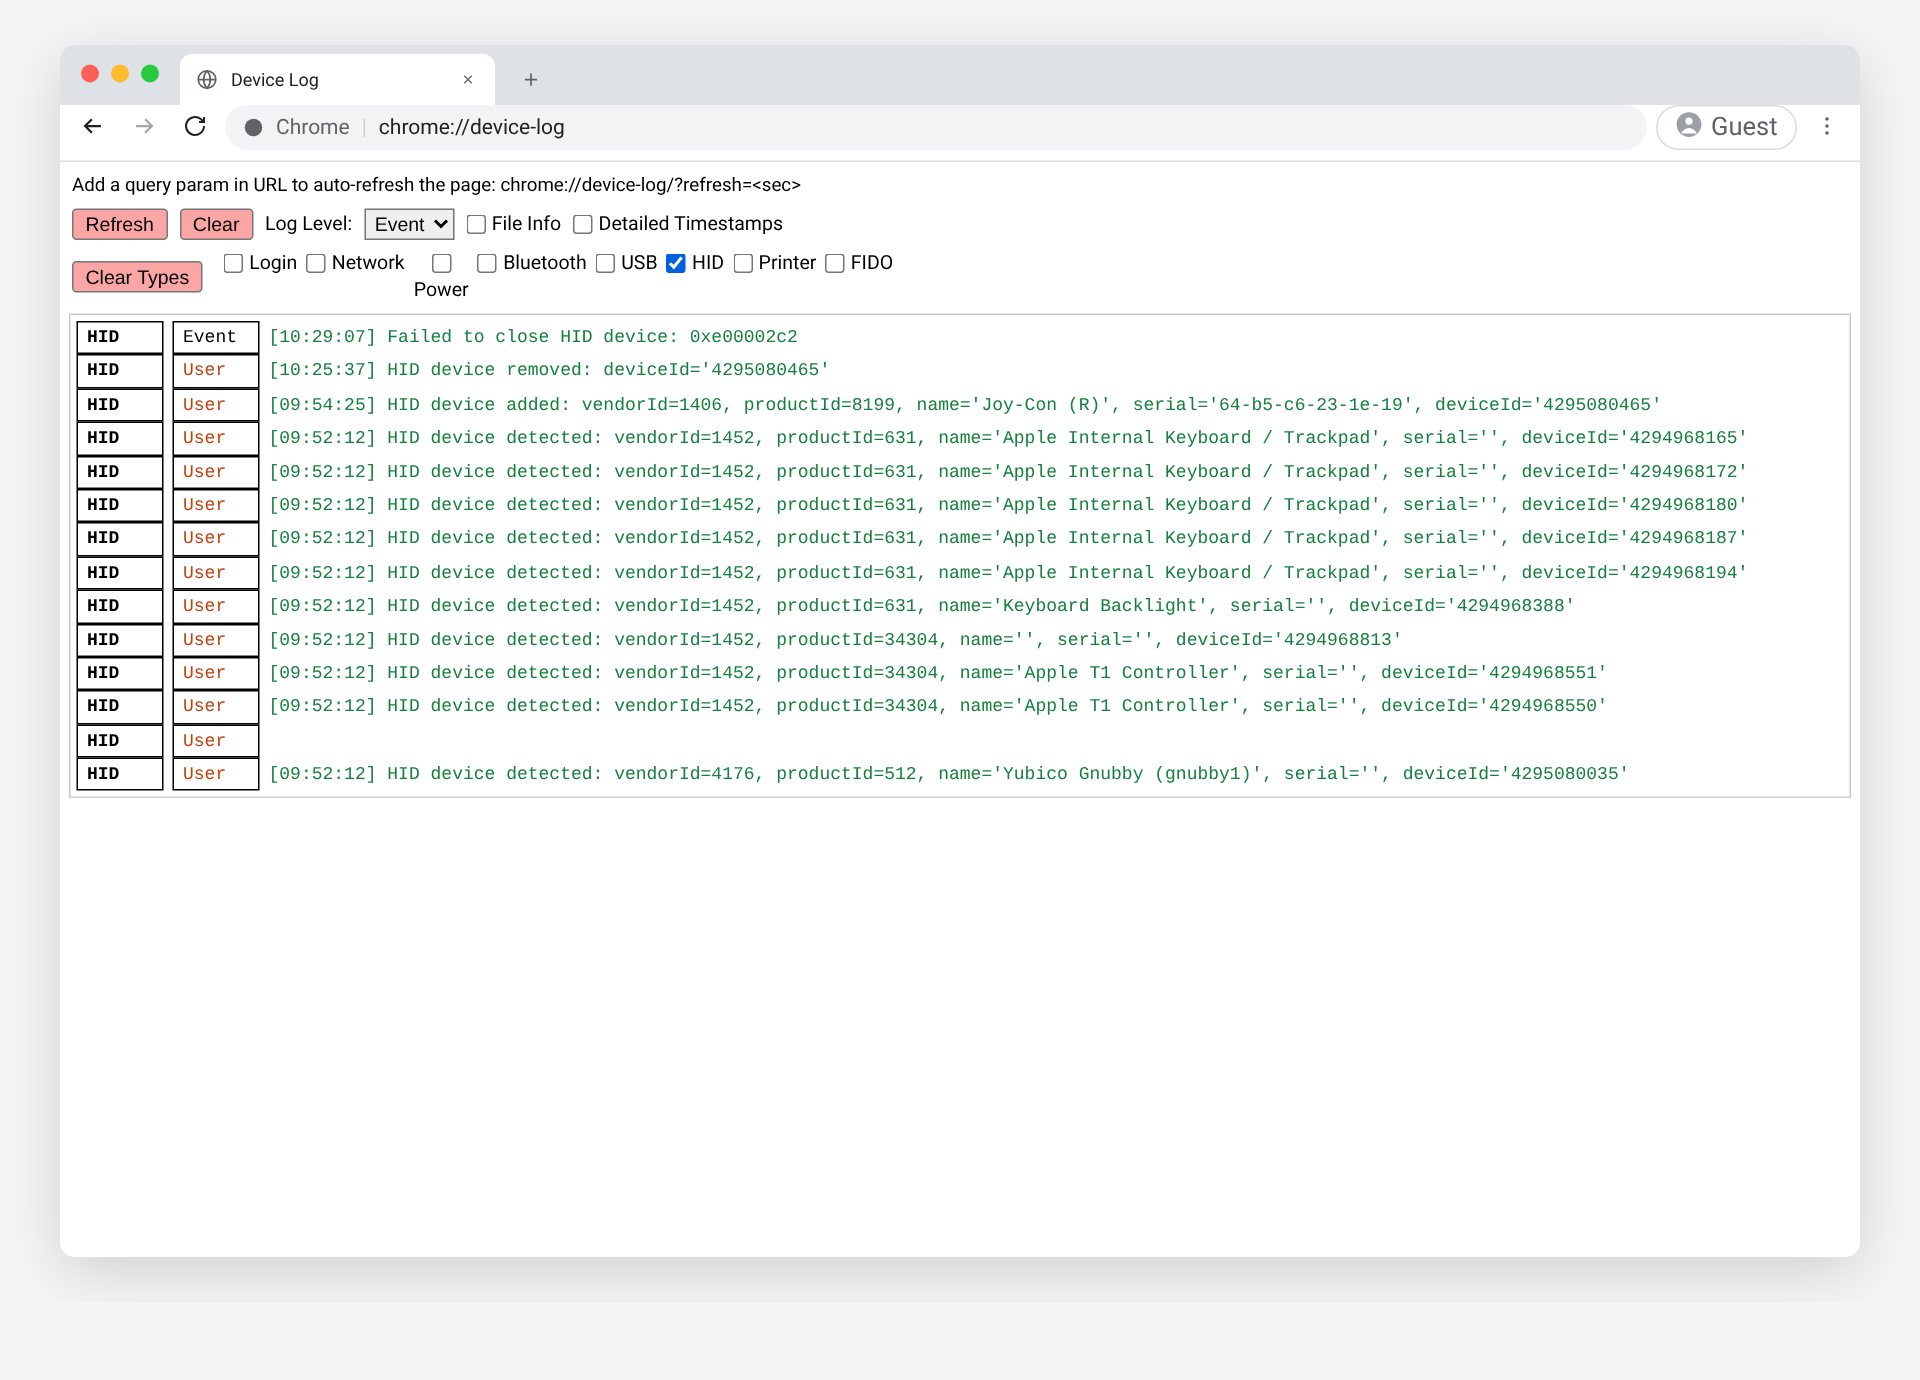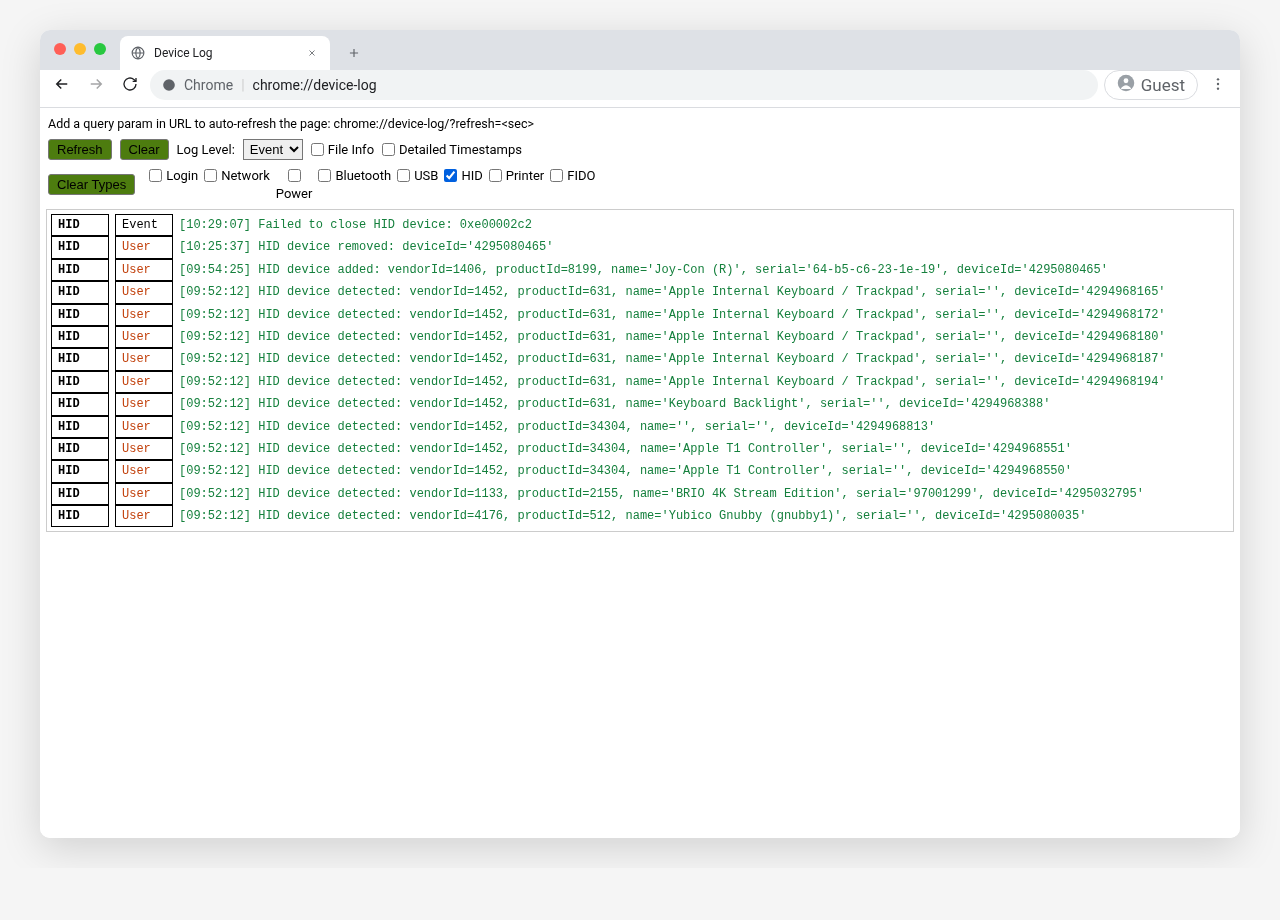--- a/index.html
+++ b/index.html
@@ -94,21 +94,21 @@
       display:flex; align-items:center; padding:0 12px; gap:6px;
       color:#5f6368; font-size:17px;
     }
     .content { padding: 4px 6px 10px 6px; background:#fff; min-height: 730px;}
     .hint { font-size: 12.5px; color:#000; padding: 4px 2px; }
     .controls-row {
       display:flex; align-items:center; gap:8px; padding:4px 2px; flex-wrap:wrap;
       font-size:13px;
     }
     .btn {
-      background:#4d7c0f; border:1px solid #767676; border-radius:3px;
+      background:#fca5a5; border:1px solid #767676; border-radius:3px;
       padding:2px 8px; font-size:13px; color:#000;
     }
     select.log-level {
       border:1px solid #767676; background:#efefef; font-size:13px; padding:1px 2px;
     }
     .chk { display:inline-flex; align-items:center; gap:4px; }
     .chk input[type=checkbox]{ width:13px; height:13px; accent-color:#0060df; }
     .log-panel {
       border:1px solid #ccc; margin-top:4px; padding:4px 4px;
       font-family: Menlo, Consolas, "Courier New", monospace;
@@ -312,21 +312,20 @@
           <span class="log-text">[09:52:12] HID device detected: vendorId=1452, productId=34304, name='Apple T1 Controller', serial='', deviceId='4294968551'</span>
         </div>
         <div class="log-line">
           <span class="tag-box tag-type">HID</span>
           <span class="tag-box tag-level-user">User</span>
           <span class="log-text">[09:52:12] HID device detected: vendorId=1452, productId=34304, name='Apple T1 Controller', serial='', deviceId='4294968550'</span>
         </div>
         <div class="log-line">
           <span class="tag-box tag-type">HID</span>
           <span class="tag-box tag-level-user">User</span>
-          <span class="log-text">[09:52:12] HID device detected: vendorId=1133, productId=2155, name='BRIO 4K Stream Edition', serial='97001299', deviceId='4295032795'</span>
         </div>
         <div class="log-line">
           <span class="tag-box tag-type">HID</span>
           <span class="tag-box tag-level-user">User</span>
           <span class="log-text">[09:52:12] HID device detected: vendorId=4176, productId=512, name='Yubico Gnubby (gnubby1)', serial='', deviceId='4295080035'</span>
         </div>
       </div>
   </div>
 </div>
 

